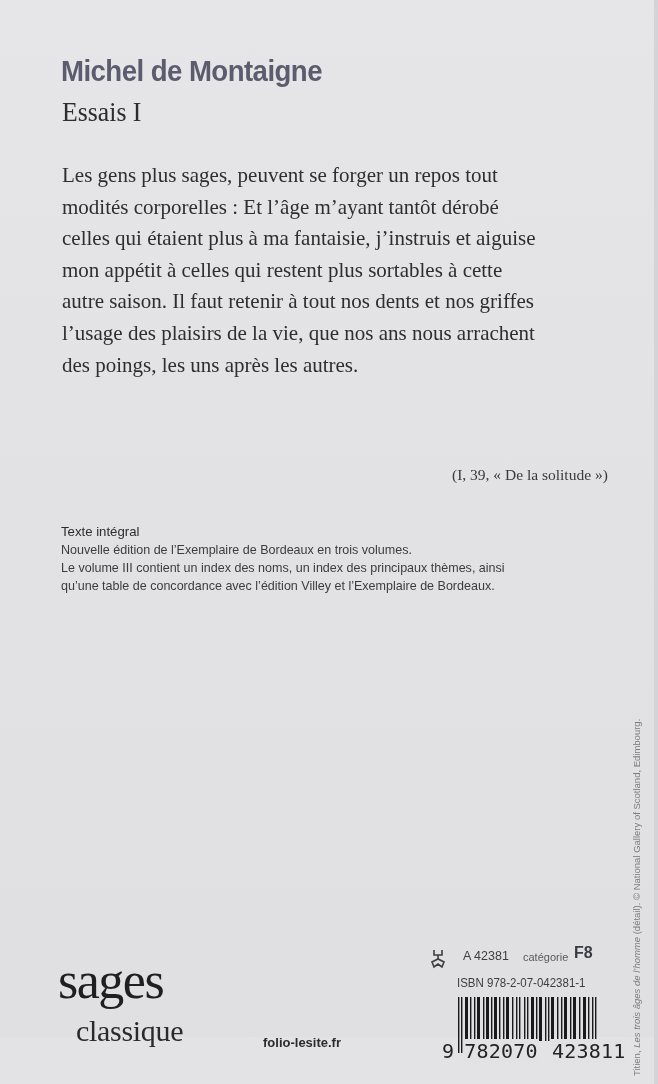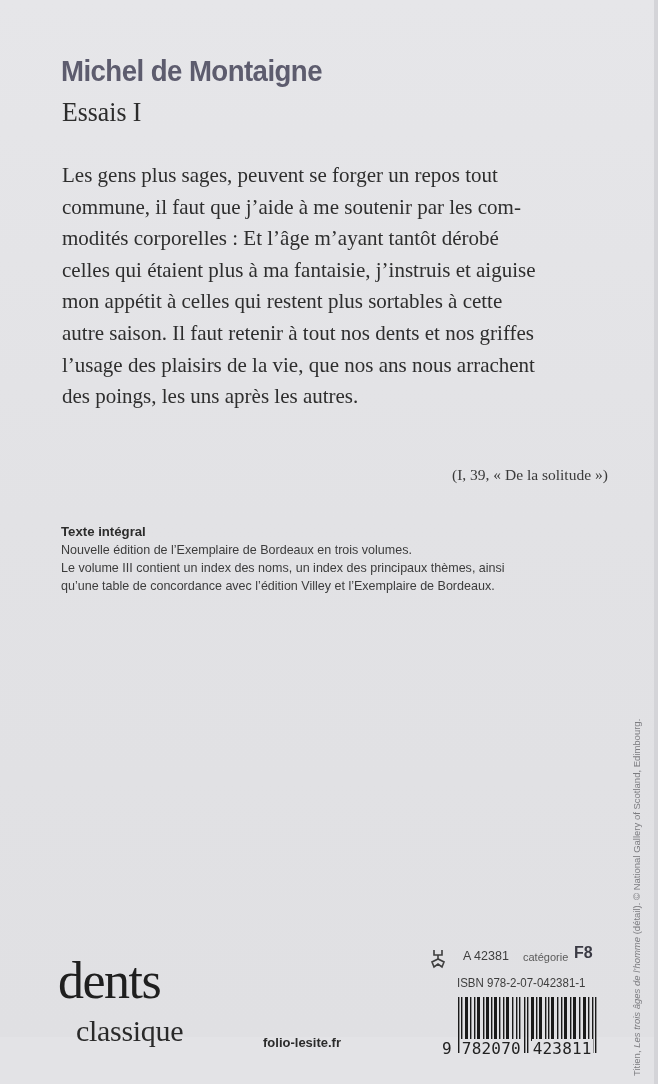--- a/index.html
+++ b/index.html
@@ -40,21 +40,21 @@
     .citation {
       position: absolute; left: 418px; top: 466px;
       font-family: "Liberation Serif", serif;
       font-size: 15.5px; color: #3a3a3a; white-space: nowrap; margin-left: 34px;
     }
     .blurb {
       position: absolute; left: 61px; top: 523px;
       font-family: "Liberation Sans", sans-serif;
       font-size: 13.2px; line-height: 18px; color: #3c3c3c;
     }
-    .blurb .head { font-weight: bold; color: #2c2c2c; display: block; }
+    .blurb .head { font-weight: normal; color: #2c2c2c; display: block; }
     .blurb .line { display: block; white-space: nowrap; transform: scaleX(0.95); transform-origin: left top; }
     .credit {
       position: absolute; left: 631px; top: 1076px;
       font-family: "Liberation Sans", sans-serif;
       font-size: 9.5px; color: #7c7c80; white-space: nowrap;
       transform: rotate(-90deg); transform-origin: left top;
     }
     .credit i { font-style: italic; }
     .folio {
       position: absolute; left: 58px; top: 958px;
@@ -95,58 +95,57 @@
       font-family: "Liberation Sans", sans-serif;
       font-size: 12.5px; color: #3d3d3d; white-space: nowrap;
       transform: scaleX(0.92); transform-origin: left top;
     }
     .barcode {
       position: absolute; left: 458px; top: 997px; width: 140px; height: 56px;
     }
     .barcode-digits {
       position: absolute; left: 442px; top: 1039px;
       font-family: "DejaVu Sans Mono", monospace;
-      font-size: 16px; color: #222; white-space: nowrap; letter-spacing: 0.2px;
+      font-size: 20px; color: #222; white-space: nowrap; letter-spacing: 0.2px;
       background: transparent;
     }
     .barcode-digits .first { margin-right: 9px; }
     .barcode-digits .grp { background: #e2e2e5; padding: 0 1px; }
   </style>
 </head>
 <body>
 
 <div class="page">
   <div class="edge-right"></div>
 
   <div class="author">Michel de Montaigne</div>
   <div class="title">Essais I</div>
 
   <div class="quote">
     <span class="line">Les gens plus sages, peuvent se forger un repos tout</span>
-    <span class="line">commune, il faut que j’aide à me soutenir par les com-</span>
     <span class="line">modités corporelles : Et l’âge m’ayant tantôt dérobé</span>
     <span class="line">celles qui étaient plus à ma fantaisie, j’instruis et aiguise</span>
     <span class="line">mon appétit à celles qui restent plus sortables à cette</span>
     <span class="line">autre saison. Il faut retenir à tout nos dents et nos griffes</span>
     <span class="line">l’usage des plaisirs de la vie, que nos ans nous arrachent</span>
     <span class="line">des poings, les uns après les autres.</span>
   </div>
 
   <div class="citation">(I, 39, « De la solitude »)</div>
 
   <div class="blurb">
     <span class="head">Texte intégral</span>
     <span class="line">Nouvelle édition de l’Exemplaire de Bordeaux en trois volumes.</span>
     <span class="line">Le volume III contient un index des noms, un index des principaux thèmes, ainsi</span>
     <span class="line">qu’une table de concordance avec l’édition Villey et l’Exemplaire de Bordeaux.</span>
   </div>
 
   <div class="credit"><span>Titien, </span><i>Les trois âges de l’homme</i><span> (détail). © National Gallery of Scotland, Edimbourg.</span></div>
 
-  <div class="folio">dents</div>
+  <div class="folio">sages</div>
   <div class="classique">classique</div>
   <div class="website">folio-lesite.fr</div>
 
   <svg class="pubicon" viewBox="0 0 20 22">
     <g fill="none" stroke="#3e3e3e" stroke-width="1.6">
       <path d="M6 2 V7 H14 V2"></path>
       <path d="M10 7 V11"></path>
       <path d="M10 11 L4 14 L6 19 L10 16 L14 19 L16 14 Z"></path>
     </g>
   </svg>

